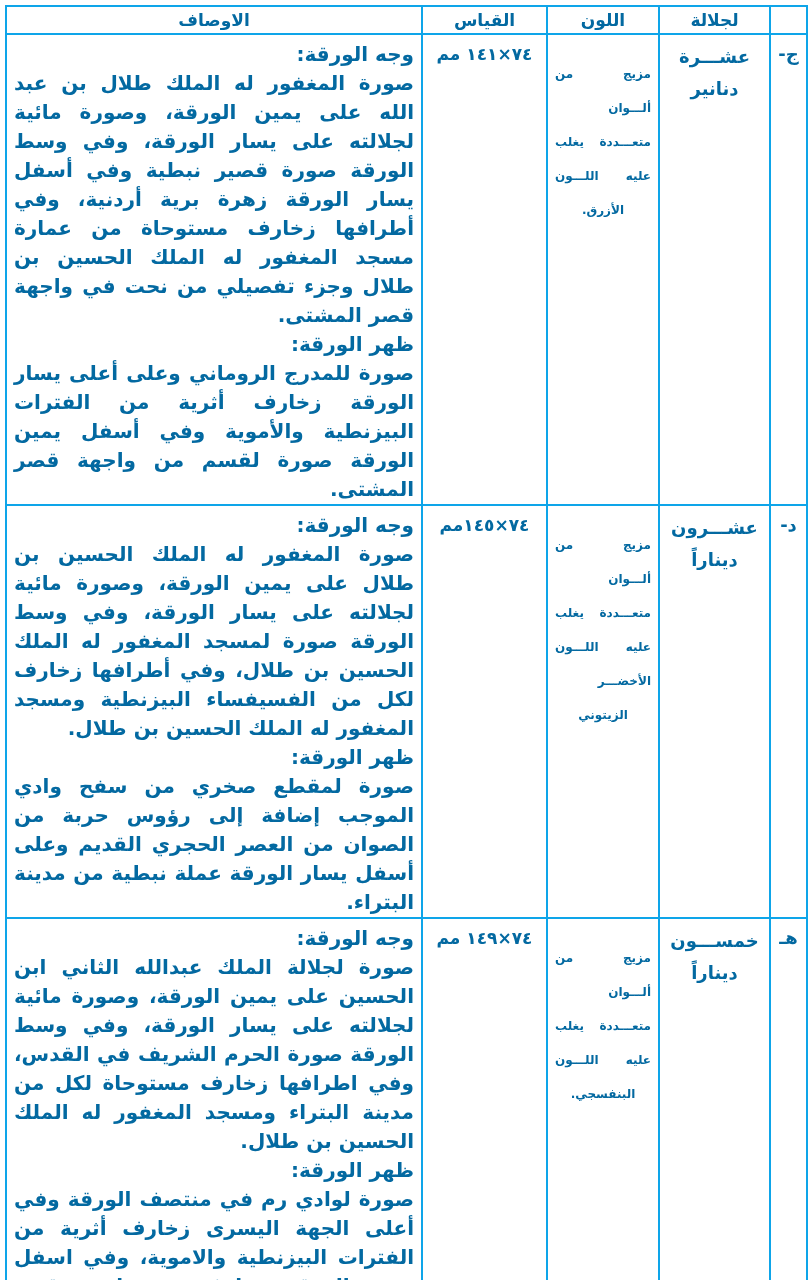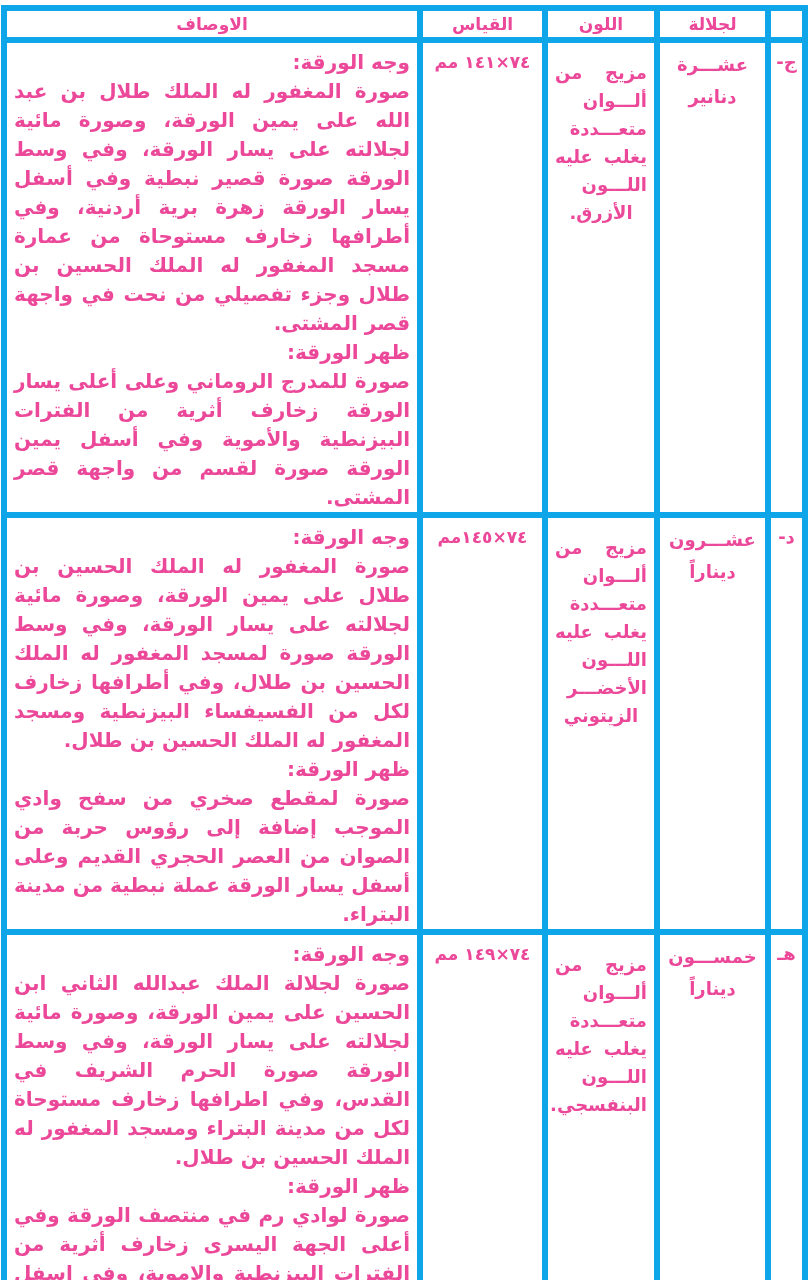--- a/index.html
+++ b/index.html
@@ -20,24 +20,24 @@
   table.banknote-table {
     direction: rtl;
     border-collapse: collapse;
     table-layout: fixed;
     width: 803px;
     background: #fff;
     border: 2px solid #000;
     border-bottom: 5px solid #000;
   }
   th, td {
-    border: 6px solid #0ea5e9;
+    border: 2px solid #0ea5e9;
     vertical-align: top;
     font-weight: bold;
-    color: #ec4899;
+    color: #0369a1;
   }
   th {
     height: 26px;
     text-align: center;
     font-size: 17px;
     line-height: 24px;
     padding: 1px 2px;
   }
   col.c-label { width: 37px; }
   col.c-category { width: 111px; }
@@ -53,23 +53,23 @@
   td.cell-category {
     text-align: center;
     font-size: 18px;
     line-height: 32px;
     padding: 6px 4px 0 4px;
     border-radius: 17px;
   }
   td.cell-color {
     text-align: justify;
     text-align-last: center;
-    font-size: 18px;
-    line-height: 28px;
-    padding: 16px 7px 0 7px;
+    font-size: 12px;
+    line-height: 34px;
+    padding: 22px 7px 0 7px;
   }
   td.cell-size {
     text-align: center;
     font-size: 17px;
     padding-top: 9px;
   }
   td.cell-desc {
     font-size: 20px;
     line-height: 29px;
     padding: 5px 7px 0 7px;

